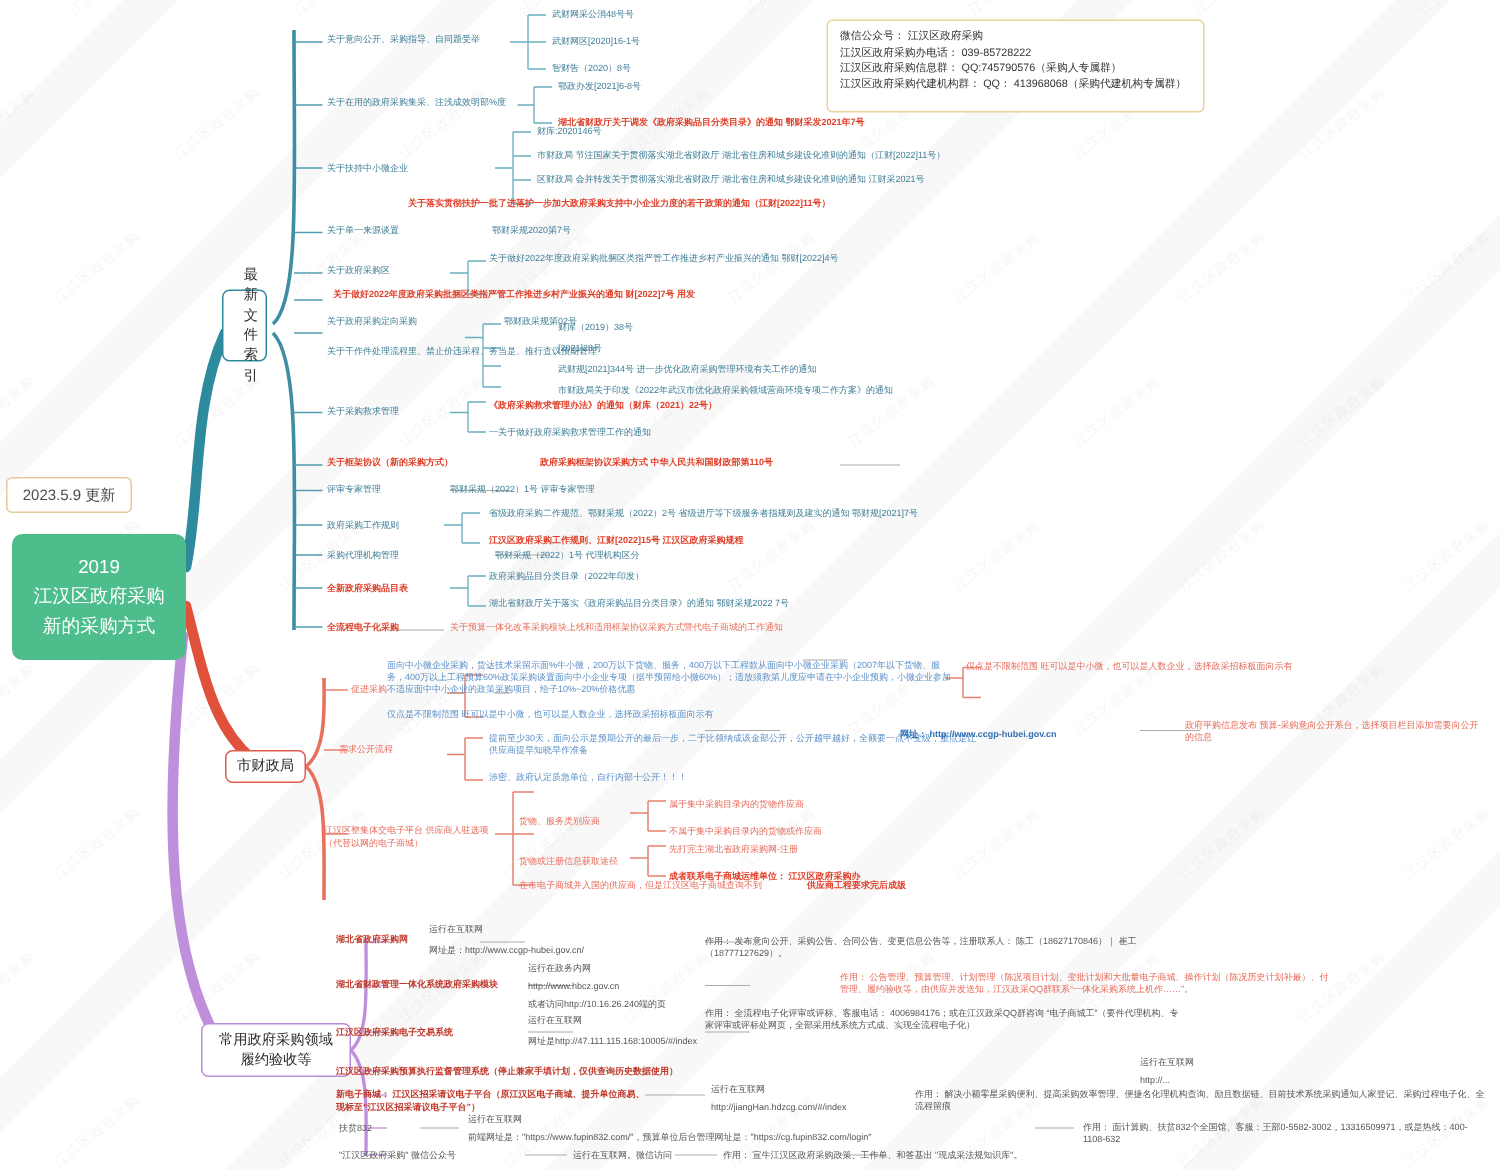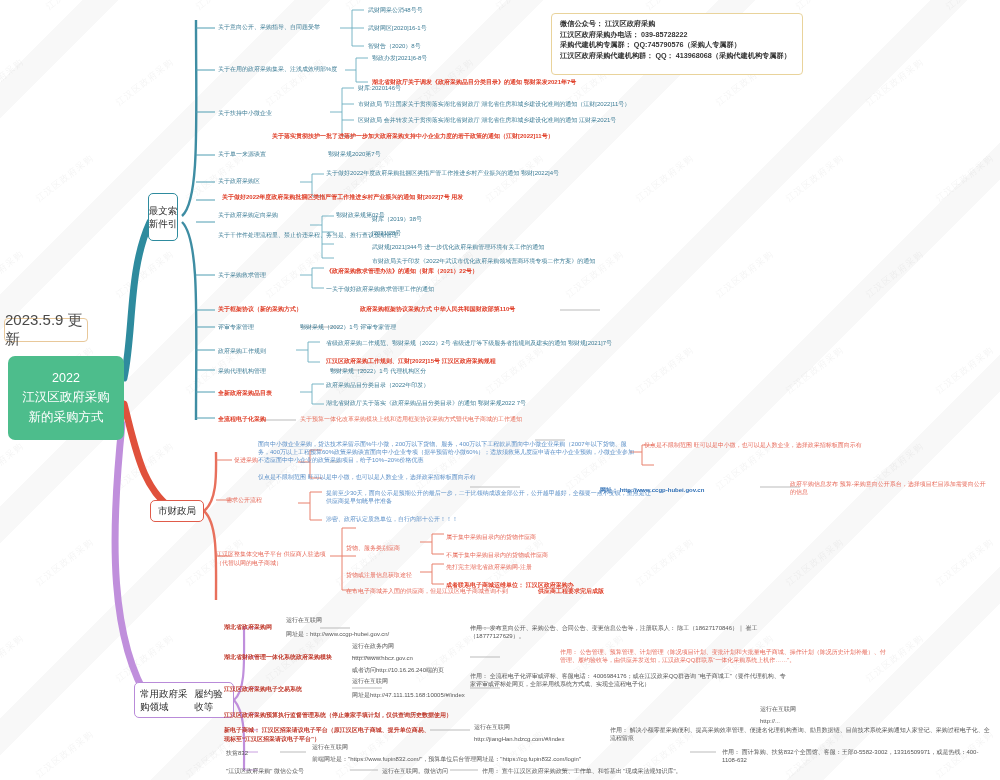--- a/index.html
+++ b/index.html
@@ -27,28 +27,28 @@
     left:8px; top:356px; width:116px; height:84px;
     background:#4DBD8C; border-radius:7px; color:#fff;
     display:flex; flex-direction:column; align-items:center; justify-content:center;
     font-size:12.5px; line-height:1.55; text-align:center; padding:3px;
   }
   #center-node div{ white-space:nowrap; }
 
   #update-badge{
     left:4px; top:318px; width:84px; height:24px;
     border:1px solid #E8C89A; border-radius:4px; background:#fff;
-    font-size:15px; color:#4a4a4a; display:flex; align-items:center; justify-content:center;
+    font-size:10px; color:#4a4a4a; display:flex; align-items:center; justify-content:center;
   }
 
   
   .main-label{
     border:1px solid; border-radius:5px; background:#fff;
-    display:flex; flex-direction:row; align-items:center; justify-content:center;
-    font-size:9.5px; line-height:1.4; text-align:left; padding:2px 5px;
+    display:flex; flex-direction:column; align-items:center; justify-content:center;
+    font-size:9.5px; line-height:1.4; text-align:right; padding:2px 5px;
   }
   #mb-docs{ left:148px; top:193px; width:30px; height:48px; border-color:#2E8B9E; color:#2b2b2b;}
   #mb-tips{ left:150px; top:500px; width:54px; height:22px; border-color:#E05B4A; color:#2b2b2b;}
   #mb-soft{ left:134px; top:682px; width:100px; height:36px; border-color:#B98BD9; color:#2b2b2b;}
 
   
   .t{ position:absolute; z-index:3; font-size:6px; line-height:1.25; white-space:nowrap; }
   .teal{ color:#3E7D96; }
   .red{ color:#E0412B; font-weight:bold; }
   .redlt{ color:#E8705C; }
@@ -58,21 +58,21 @@
   .pnk{ color:#E76A5A; }
   .pnkb{ color:#E0412B; font-weight:bold; }
   .purb{ color:#C0392B; font-weight:bold; }
   .wrap{ white-space:normal; }
 
   #legend{
     left:551px; top:13px; width:252px; height:62px;
     border:1px solid #E9D39B; border-radius:4px; background:#fff;
     padding:5px 8px; z-index:4;
   }
-  #legend div{ font-size:7.2px; line-height:1.48; color:#333; white-space:nowrap;font-weight:bold; }
+  #legend div{ font-size:7.2px; line-height:1.48; color:#333; white-space:nowrap; }
 </style>
 </head>
 <body>
 
 <div id="watermark">
     <span class="wm-t" style="left: 40px; top: -20px;">江汉区政府采购</span>
     <span class="wm-t" style="left: 190px; top: -20px;">江汉区政府采购</span>
     <span class="wm-t" style="left: 340px; top: -20px;">江汉区政府采购</span>
     <span class="wm-t" style="left: 490px; top: -20px;">江汉区政府采购</span>
     <span class="wm-t" style="left: 640px; top: -20px;">江汉区政府采购</span>
@@ -221,21 +221,21 @@
       <path d="M260 420 L 296 420"></path>
     <path d="M330 462 L 340 462"></path>
       <path d="M470 487 L 520 487"></path>
     <path d="M760 487 L 800 487"></path>
   </g>
 </svg>
 
 <div class="node" id="update-badge">2023.5.9 更新</div>
 
 <div class="node" id="center-node">
-  <div>2022</div>
+  <div>2019</div>
   <div>江汉区政府采购</div>
   <div>新的采购方式</div>
 </div>
 
 <div class="node main-label" id="mb-docs">
   <div>最新</div>
   <div>文件</div>
   <div>索引</div>
 </div>
 
@@ -244,21 +244,21 @@
 </div>
 
 <div class="node main-label" id="mb-soft">
   <div>常用政府采购领域</div>
   <div>履约验收等</div>
 </div>
 
 <div class="node" id="legend">
   <div>微信公众号： 江汉区政府采购</div>
   <div>江汉区政府采购办电话： 039-85728222</div>
-  <div>采购代建机构专属群： QQ:745790576（采购人专属群）</div>
+  <div>江汉区政府采购信息群： QQ:745790576（采购人专属群）</div>
   <div>江汉区政府采购代建机构群： QQ： 413968068（采购代建机构专属群）</div>
 </div>
 
 <div class="t teal" style="left:218px; top:24px;">关于意向公开、采购指导、自同题受举</div>
 <div class="t teal" style="left:368px; top:7px;">武财网采公消48号号</div>
 <div class="t teal" style="left:368px; top:25px;">武财网区[2020]16-1号</div>
 <div class="t teal" style="left:368px; top:43px;">智财告（2020）8号</div>
 
 <div class="t teal" style="left:218px; top:66px;">关于在用的政府采购集采、注浅成效明部%度</div>
 <div class="t teal" style="left:372px; top:55px;">鄂政办发[2021]6-8号</div>

